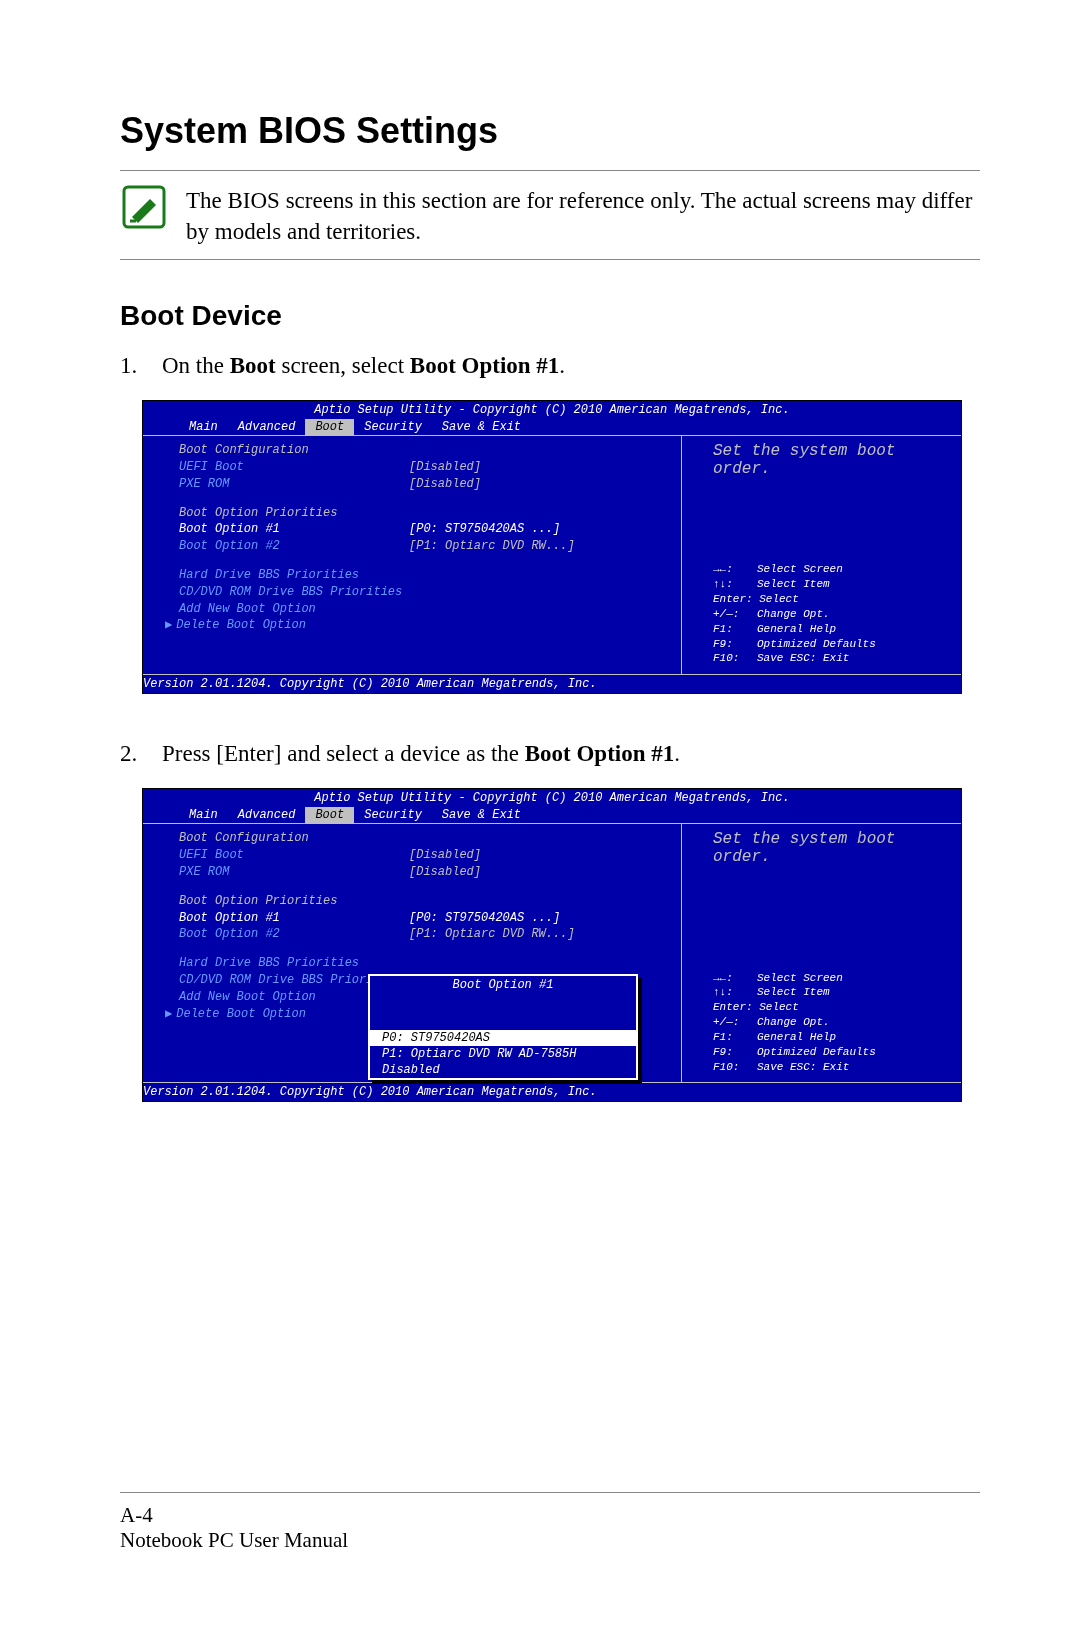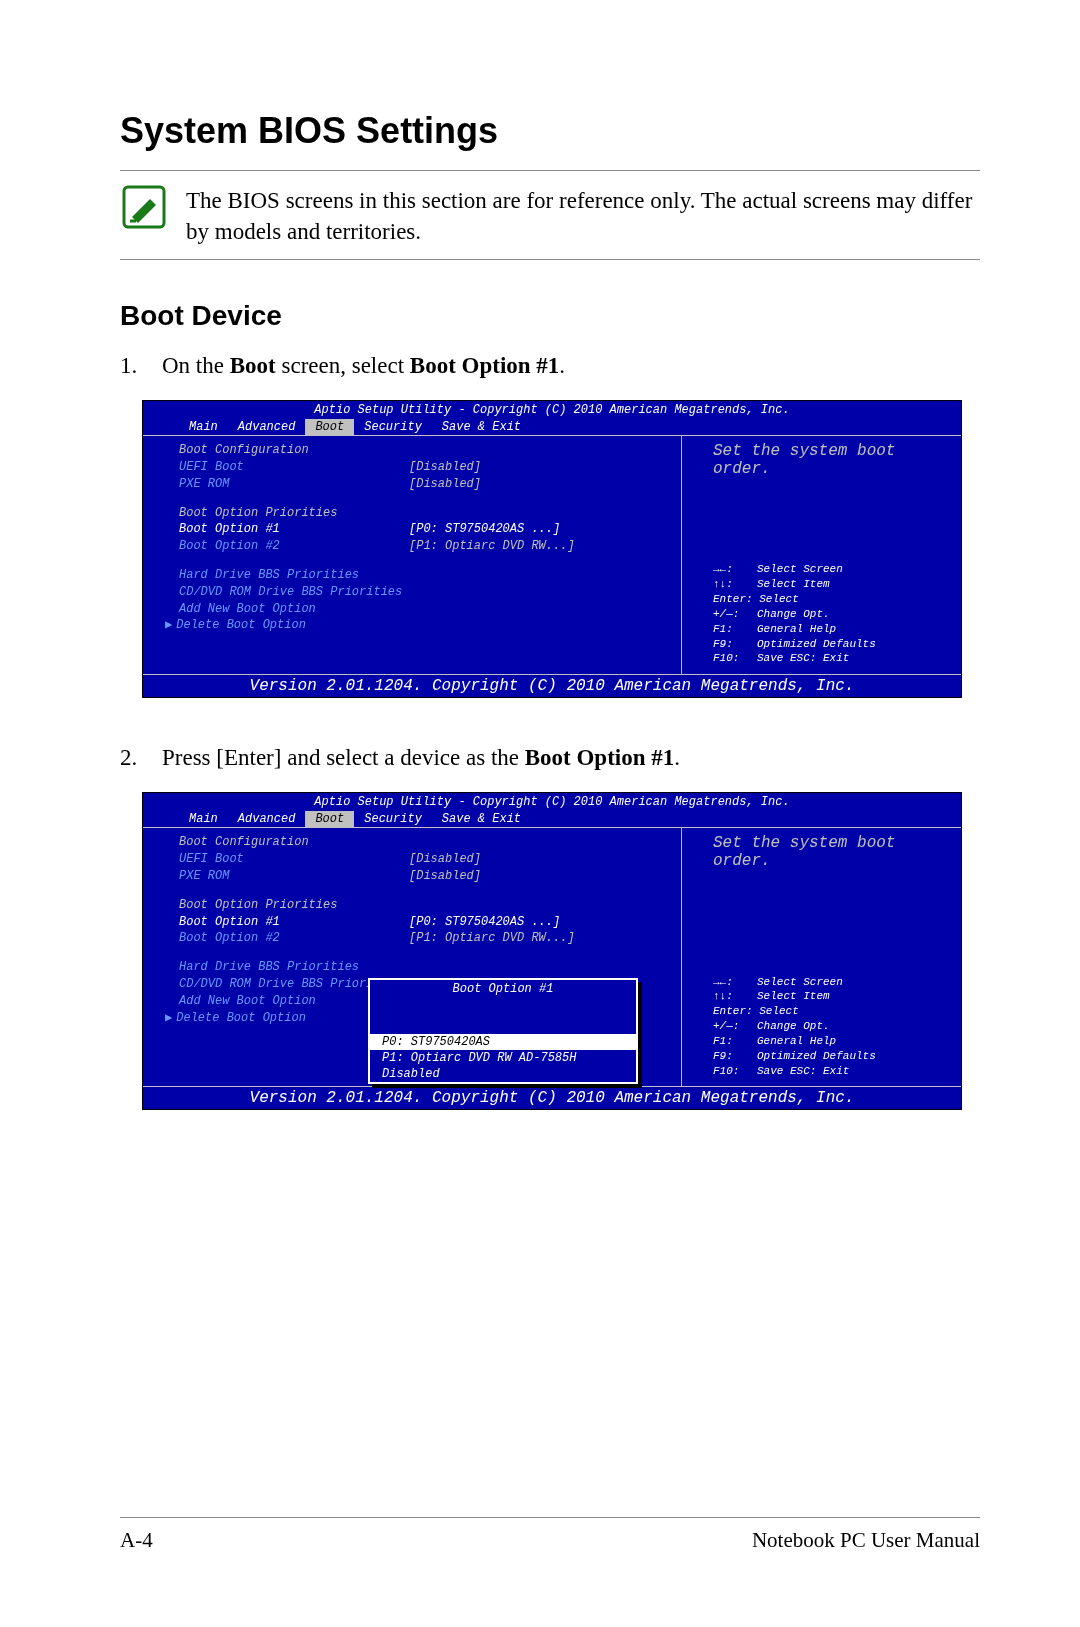--- a/index.html
+++ b/index.html
@@ -114,23 +114,23 @@
     right: 12px;
     color: #fff;
     font-size: 11px;
     line-height: 1.35;
   }
   .bios-hints .hint-row { display: flex; }
   .bios-hints .hk { width: 44px; }
   .bios-footer {
     background: #0000a8;
     color: #fff;
-    text-align: center;
+    text-align: left;
     padding: 2px 0;
-    font-size: 16px;
+    font-size: 12px;
   }
   .arrow-marker { color: #6699ff; }
   .popup {
     position: absolute;
     background: #0000a8;
     border: 2px solid #fff;
     box-shadow: 4px 4px 0 #000;
     color: #fff;
     font-size: 12px;
     padding: 0;
@@ -147,20 +147,21 @@
   .page-footer {
     position: absolute;
     bottom: 74px;
     left: 120px;
     right: 100px;
     border-top: 1px solid #888;
     padding-top: 10px;
     display: flex;
     justify-content: space-between;
     font-size: 21px;
+    flex-direction: column;
   }
 </style>
 </head>
 <body>
 
 <h1 class="page-title">System BIOS Settings</h1>
 
 <div class="note-block">
   <div class="note-icon">
     <svg viewBox="0 0 48 48" width="48" height="48">

